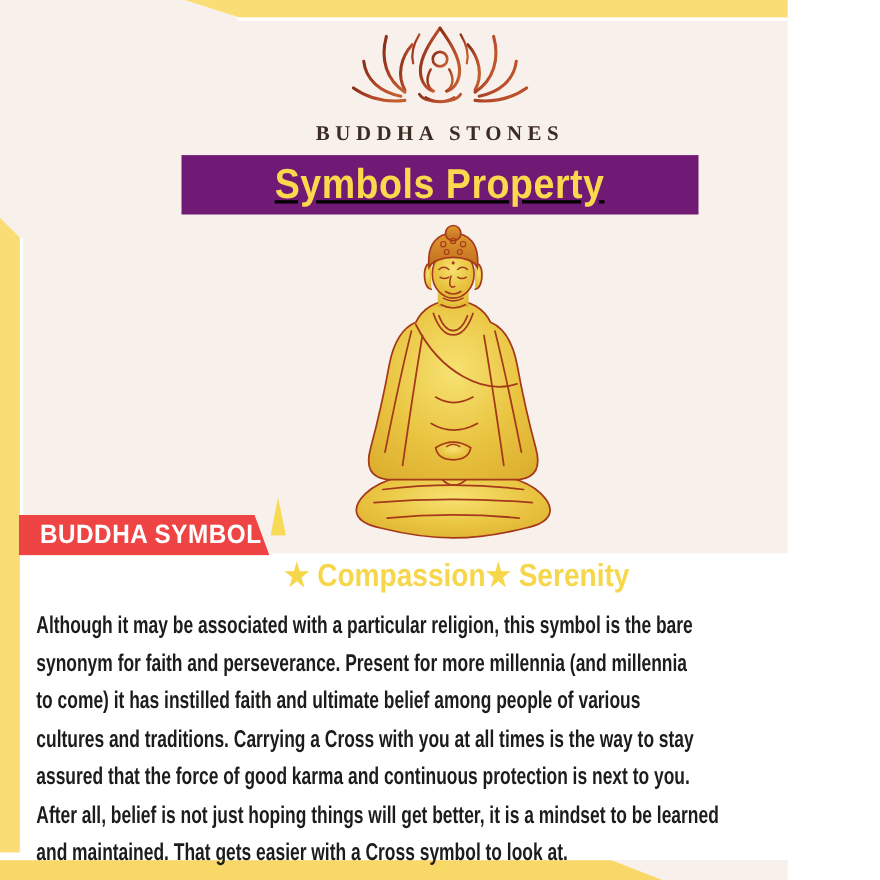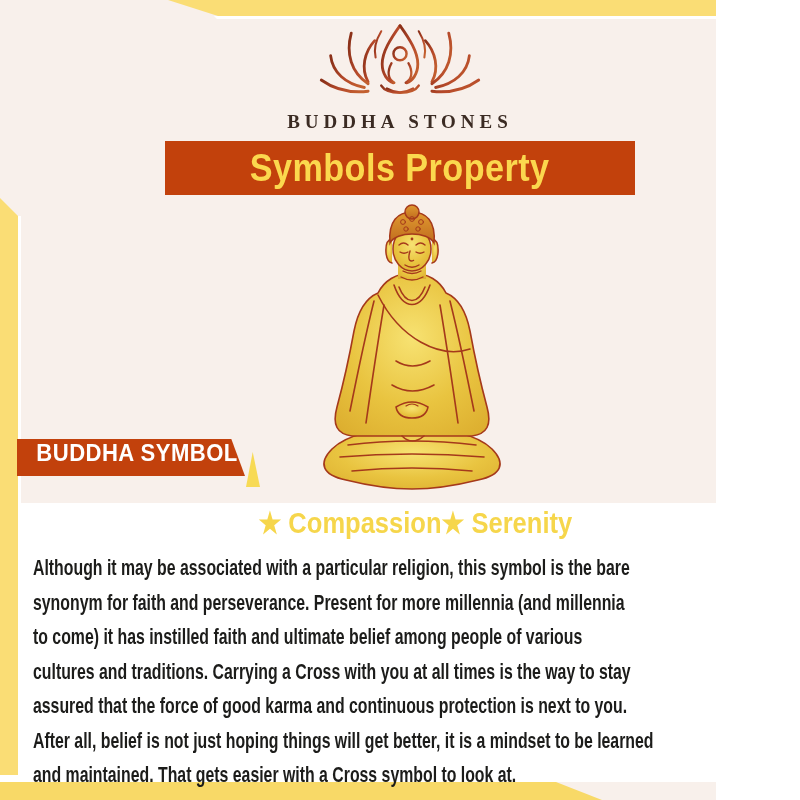--- a/index.html
+++ b/index.html
@@ -15,34 +15,34 @@
   .frame{left:0;top:0;width:800px;height:800px;pointer-events:none;}
   
   .logo{left:310px;top:20px;width:180px;height:90px;}
   .brand-name{
     left:0;top:111px;width:800px;text-align:center;
     font-family:"Liberation Serif",serif;font-size:19px;letter-spacing:5px;
     color:#3B2B23;font-weight:600;
   }
   
   .heading-band{
-    left:165px;top:141px;width:470px;height:54px;background:#c2410c;
-    display:flex;align-items:center;justify-content:center;
+    left:165px;top:141px;width:470px;height:54px;background:#701a75;
+    display:flex;align-items:center;justify-content:center;text-decoration:underline;
   }
   .heading-text{
     font-size:38px;font-weight:bold;color:#FBD84E;
     transform:scaleX(0.9);white-space:nowrap;letter-spacing:0.5px;
   }
   
   .buddha{left:306px;top:203px;width:212px;height:288px;}
   
   .ribbon{
-    left:17px;top:439px;width:228px;height:37px;background:#c2410c;
+    left:17px;top:468px;width:228px;height:37px;background:#ef4444;
     clip-path:polygon(0 0,94% 0,100% 100%,0 100%);
-    display:flex;
+    display:flex;align-items:center;
   }
   .ribbon-text{
     padding-left:21px;font-size:24px;font-weight:bold;color:#ffffff;
     transform:scaleX(0.92);transform-origin:left center;white-space:nowrap;
     letter-spacing:0.5px;
   }
   .ribbon-tail{
     left:246px;top:452px;width:14px;height:35px;background:#F7DA55;
     clip-path:polygon(48% 0,100% 100%,0 100%);
   }

